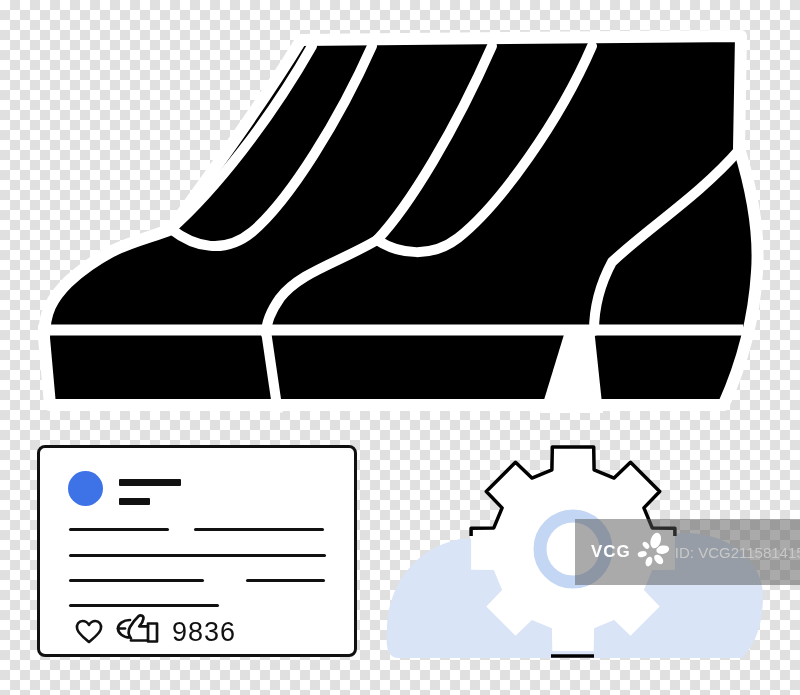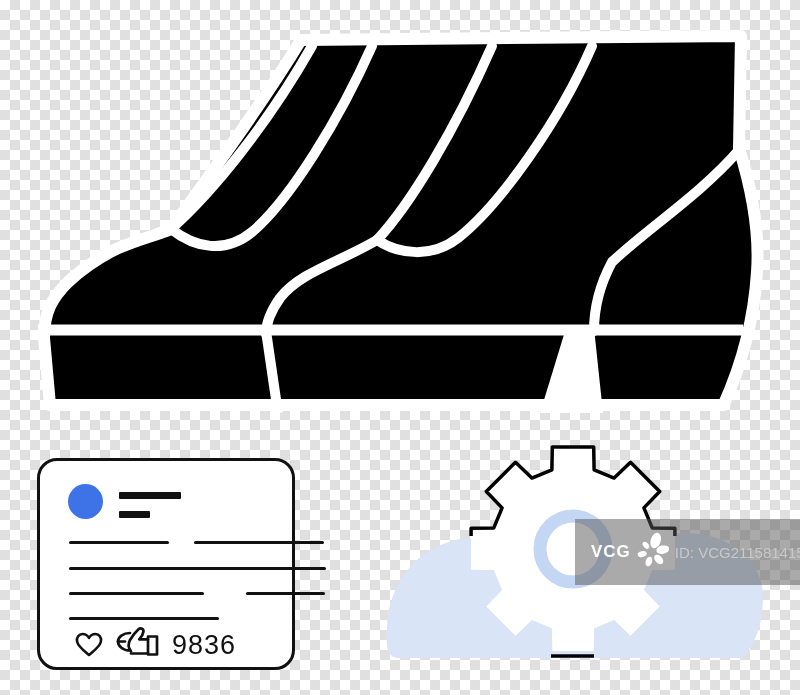--- a/index.html
+++ b/index.html
@@ -23,22 +23,22 @@
       linear-gradient(-45deg, var(--checker_gray) 25%, transparent 25%),
       linear-gradient(45deg, transparent 75%, var(--checker_gray) 75%),
       linear-gradient(-45deg, transparent 75%, var(--checker_gray) 75%);
     background-size:20px 20px;
     background-position:0 0, 0 10px, 10px -10px, -10px 0;
   }
   .abs{position:absolute;left:0;top:0;}
 
   
   .card{
-    position:absolute;left:37px;top:458px;width:258px;height:212px;
-    background:#ffffff;border:3.5px solid var(--ink);border-radius:20px;
+    position:absolute;left:37px;top:445px;width:320px;height:212px;
+    background:#ffffff;border:3.5px solid var(--ink);border-radius:8px;
     box-sizing:border-box;
   }
   .card *{position:absolute;}
   .avatar{left:28px;top:23px;width:35px;height:35px;border-radius:50%;background:var(--avatar_blue);}
   .bar{background:var(--ink);border-radius:1px;}
   .bar1{left:79px;top:31px;width:62px;height:7px;}
   .bar2{left:79px;top:50px;width:31px;height:7px;}
   .tline{background:var(--ink);height:3px;border-radius:1.5px;}
   .l1a{left:29px;top:80px;width:100px;}  .l1b{left:154px;top:80px;width:130px;}
   .l2 {left:29px;top:106px;width:257px;}

